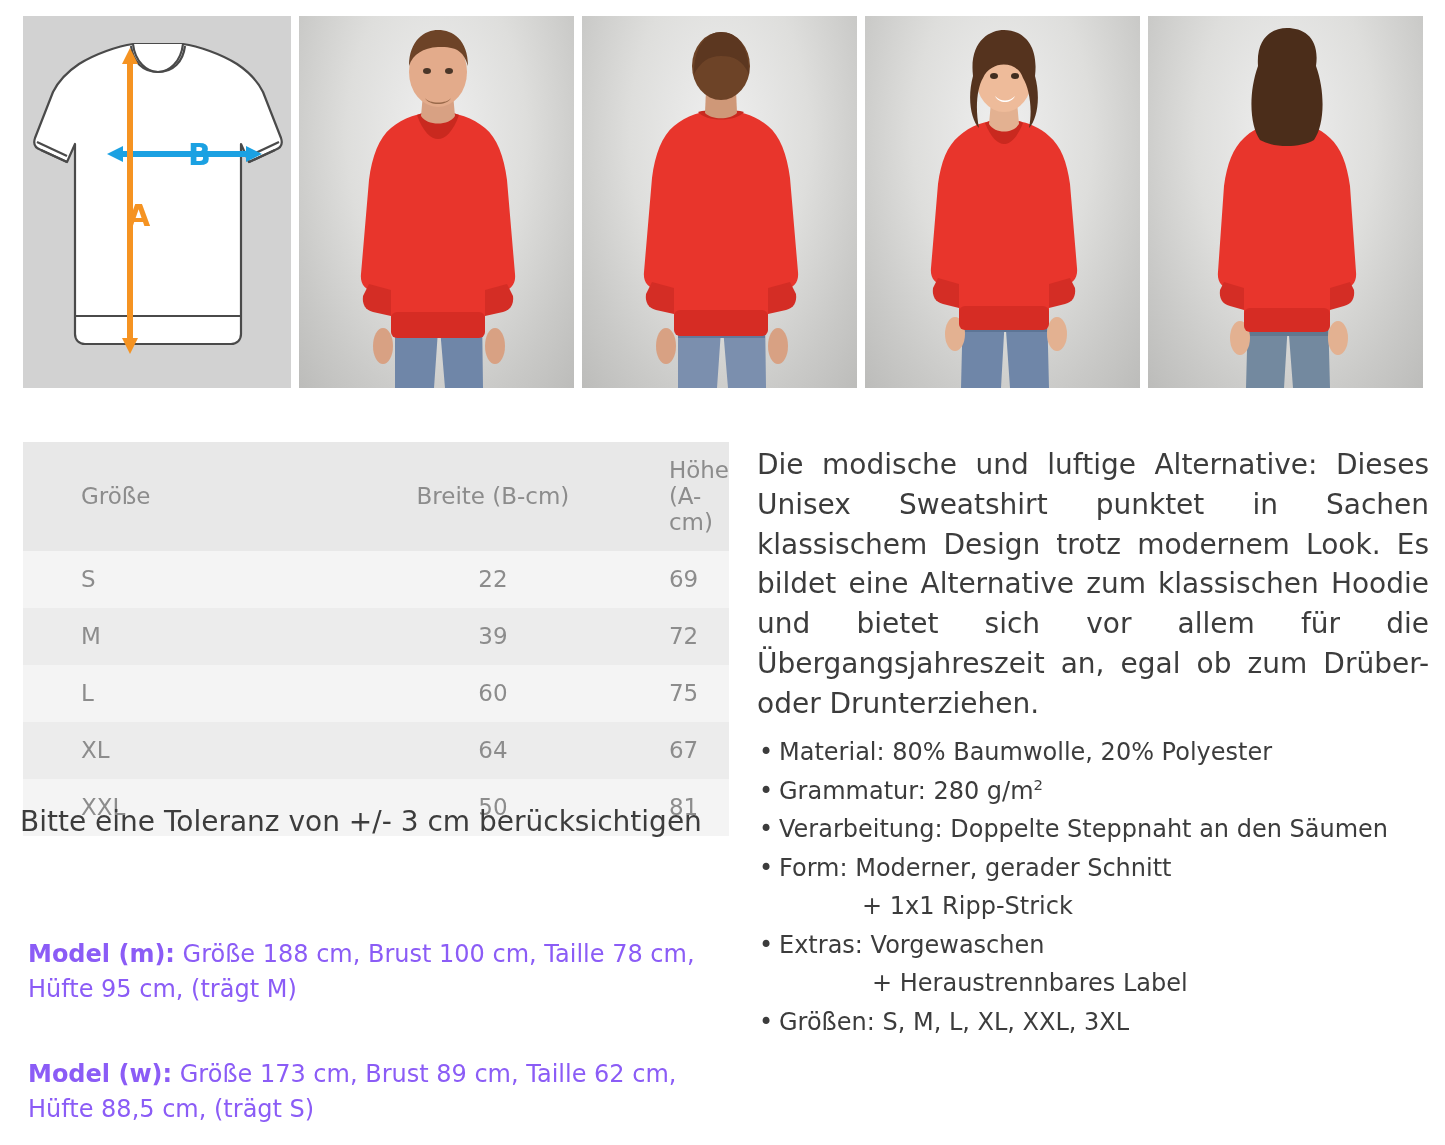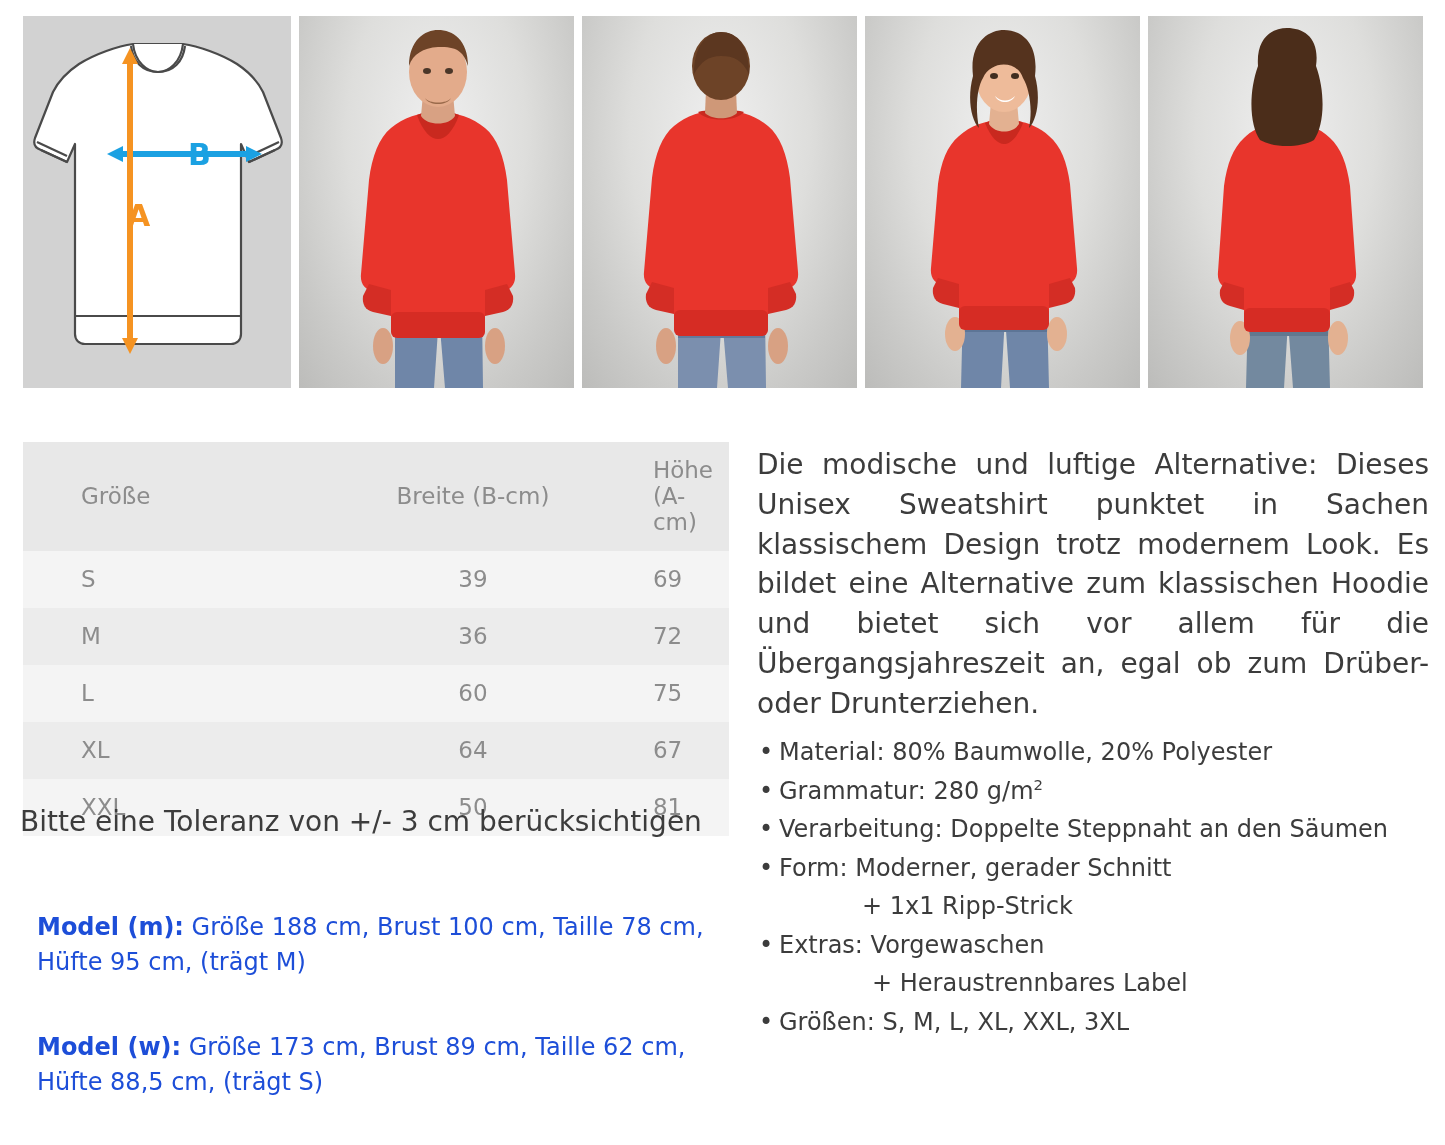--- a/index.html
+++ b/index.html
@@ -59,43 +59,44 @@
     left: 23px;
     top: 22px;
     width: 706px;
     border-collapse: collapse;
     font-size: 23px;
     color: #8c8c8c;
   }
   .size-table th, .size-table td {
     text-align: left;
     font-weight: normal;
-    padding: 15px 16px 16px 58px;
+    padding: 15px 0 16px 58px;
   }
   .size-table th:first-child, .size-table td:first-child { width: 250px; }
   .size-table th:nth-child(2), .size-table td:nth-child(2) { width: 250px; text-align: center; }
   .size-table thead tr { background: #e8e8e8; }
   .size-table tbody tr:nth-child(odd) { background: #f4f4f4; }
   .size-table tbody tr:nth-child(even) { background: #ececec; }
 
   .tolerance {
     position: absolute;
     left: 20px;
     top: 385px;
     font-size: 28px;
     color: #3c3c3c;
   }
 
   .model-line {
     position: absolute;
-    left: 37px;
+    left: 28px;
     font-size: 24px;
-    color: #1d4ed8;
+    color: #8b5cf6;
     line-height: 1.45;
     width: 700px;
+    margin-top: 27px;
   }
   .model-line.m { top: 490px; }
   .model-line.w { top: 610px; }
   .model-line b { font-weight: bold; }
 
   
   .desc {
     position: absolute;
     left: 757px;
     top: 25px;
@@ -258,26 +259,26 @@
     <thead>
       <tr>
         <th>Größe</th>
         <th>Breite (B-cm)</th>
         <th>Höhe (A-cm)</th>
       </tr>
     </thead>
     <tbody>
       <tr>
         <td>S</td>
+        <td>22</td>
+        <td>69</td>
+      </tr>
+      <tr>
+        <td>M</td>
         <td>39</td>
-        <td>69</td>
-      </tr>
-      <tr>
-        <td>M</td>
-        <td>36</td>
         <td>72</td>
       </tr>
       <tr>
         <td>L</td>
         <td>60</td>
         <td>75</td>
       </tr>
       <tr>
         <td>XL</td>
         <td>64</td>

